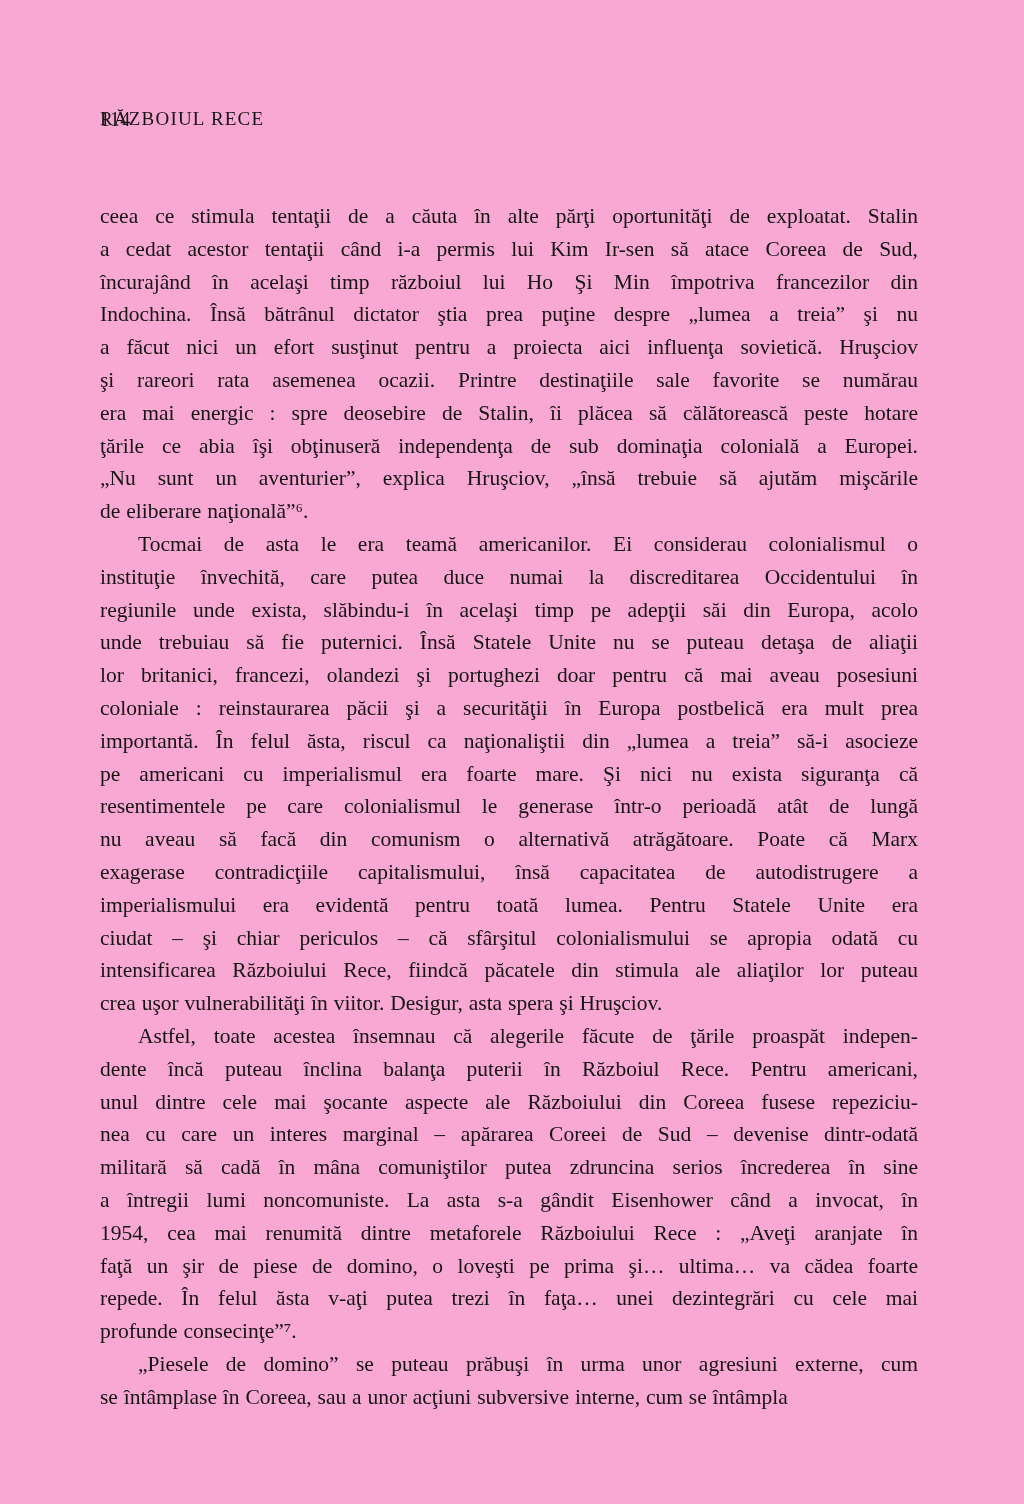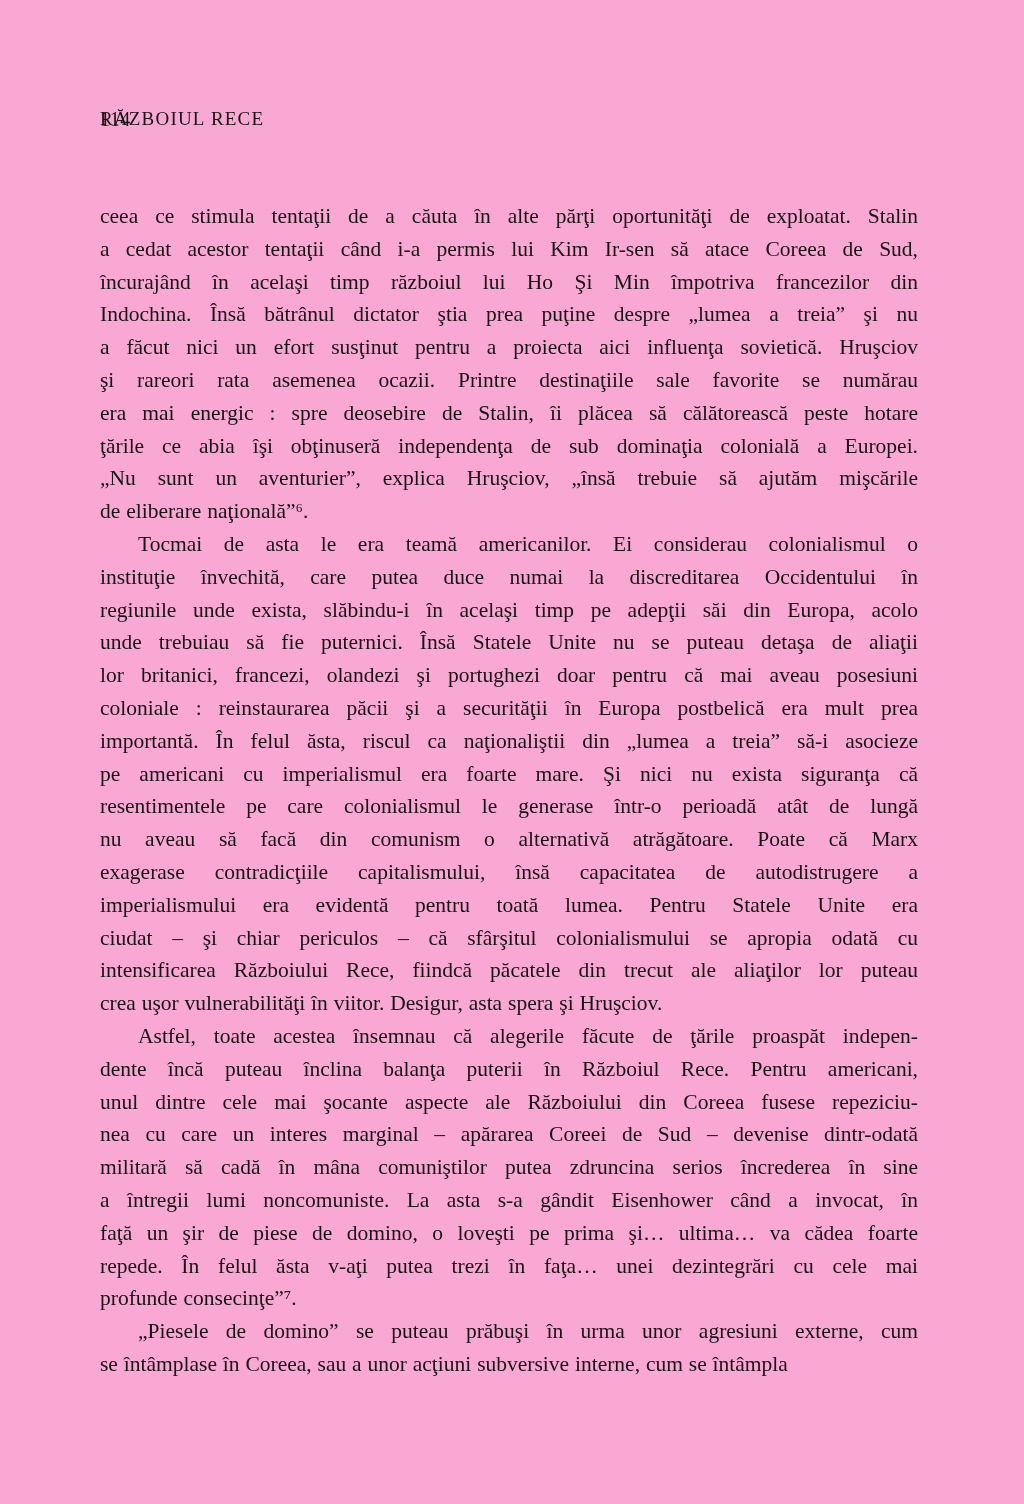--- a/index.html
+++ b/index.html
@@ -99,30 +99,31 @@
         <div class="line">unde trebuiau să fie puternici. Însă Statele Unite nu se puteau detaşa de aliaţii</div>
         <div class="line">lor britanici, francezi, olandezi şi portughezi doar pentru că mai aveau posesiuni</div>
         <div class="line">coloniale : reinstaurarea păcii şi a securităţii în Europa postbelică era mult prea</div>
         <div class="line">importantă. În felul ăsta, riscul ca naţionaliştii din „lumea a treia” să-i asocieze</div>
         <div class="line">pe americani cu imperialismul era foarte mare. Şi nici nu exista siguranţa că</div>
         <div class="line">resentimentele pe care colonialismul le generase într-o perioadă atât de lungă</div>
         <div class="line">nu aveau să facă din comunism o alternativă atrăgătoare. Poate că Marx</div>
         <div class="line">exagerase contradicţiile capitalismului, însă capacitatea de autodistrugere a</div>
         <div class="line">imperialismului era evidentă pentru toată lumea. Pentru Statele Unite era</div>
         <div class="line">ciudat – şi chiar periculos – că sfârşitul colonialismului se apropia odată cu</div>
-        <div class="line">intensificarea Războiului Rece, fiindcă păcatele din trecut ale aliaţilor lor puteau</div>
+        <div class="line">intensificarea Războiului Rece, fiindcă păcatele din stimula ale aliaţilor lor puteau</div>
         <div class="line last">crea uşor vulnerabilităţi în viitor. Desigur, asta spera şi Hruşciov.</div>
       </div>
       <div class="paragraph">
         <div class="line indent">Astfel, toate acestea însemnau că alegerile făcute de ţările proaspăt indepen-</div>
         <div class="line">dente încă puteau înclina balanţa puterii în Războiul Rece. Pentru americani,</div>
         <div class="line">unul dintre cele mai şocante aspecte ale Războiului din Coreea fusese repeziciu-</div>
         <div class="line">nea cu care un interes marginal – apărarea Coreei de Sud – devenise dintr-odată</div>
         <div class="line">militară să cadă în mâna comuniştilor putea zdruncina serios încrederea în sine</div>
         <div class="line">a întregii lumi noncomuniste. La asta s-a gândit Eisenhower când a invocat, în</div>
+        <div class="line">1954, cea mai renumită dintre metaforele Războiului Rece : „Aveţi aranjate în</div>
         <div class="line">faţă un şir de piese de domino, o loveşti pe prima şi… ultima… va cădea foarte</div>
         <div class="line">repede. În felul ăsta v-aţi putea trezi în faţa… unei dezintegrări cu cele mai</div>
         <div class="line last">profunde consecinţe”⁷.</div>
       </div>
       <div class="paragraph">
         <div class="line indent">„Piesele de domino” se puteau prăbuşi în urma unor agresiuni externe, cum</div>
         <div class="line last">se întâmplase în Coreea, sau a unor acţiuni subversive interne, cum se întâmpla</div>
       </div>
     </div>
 

